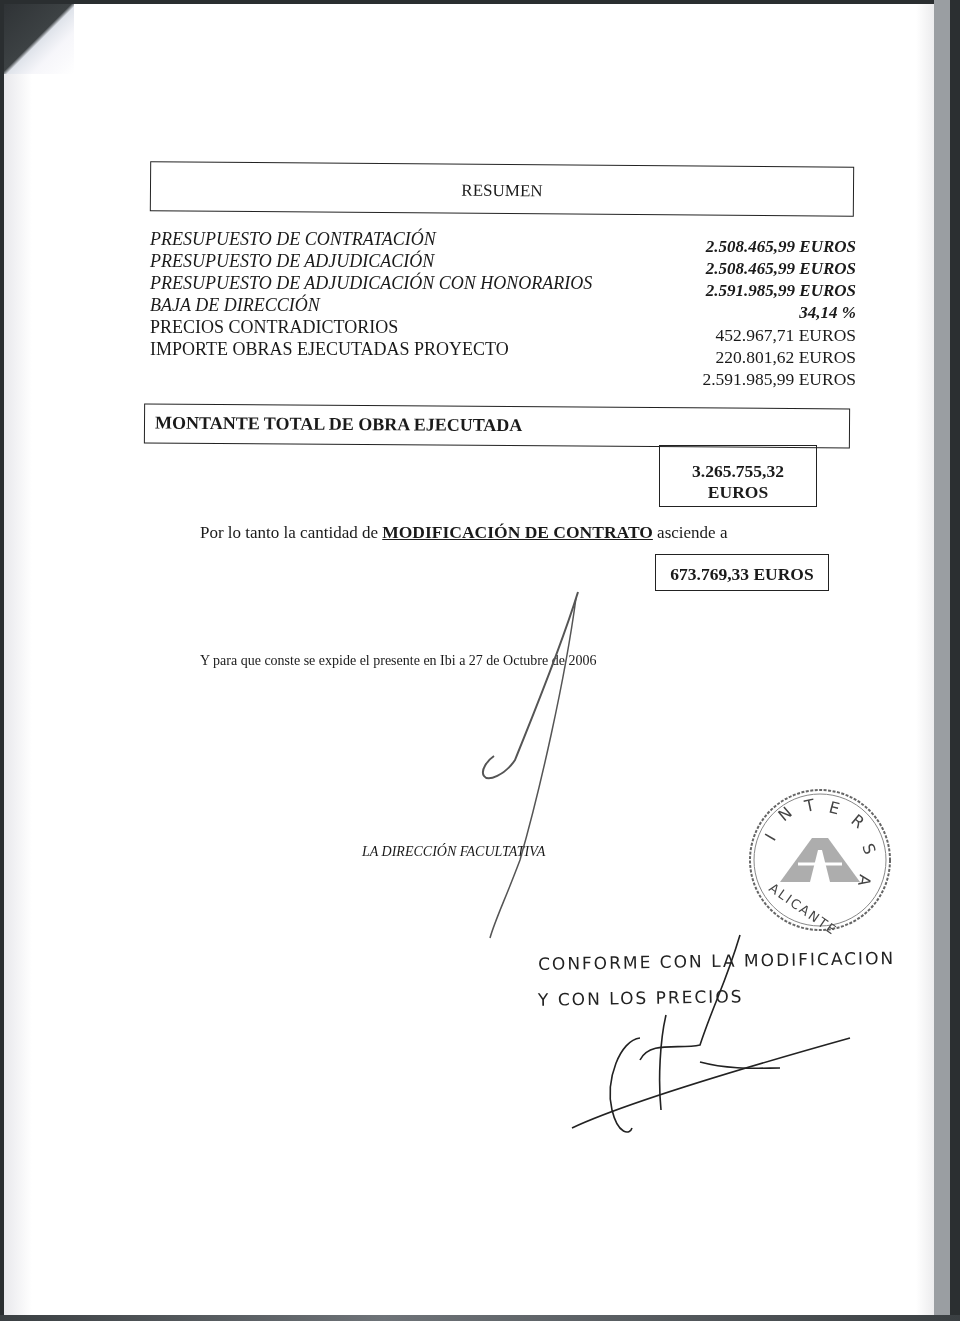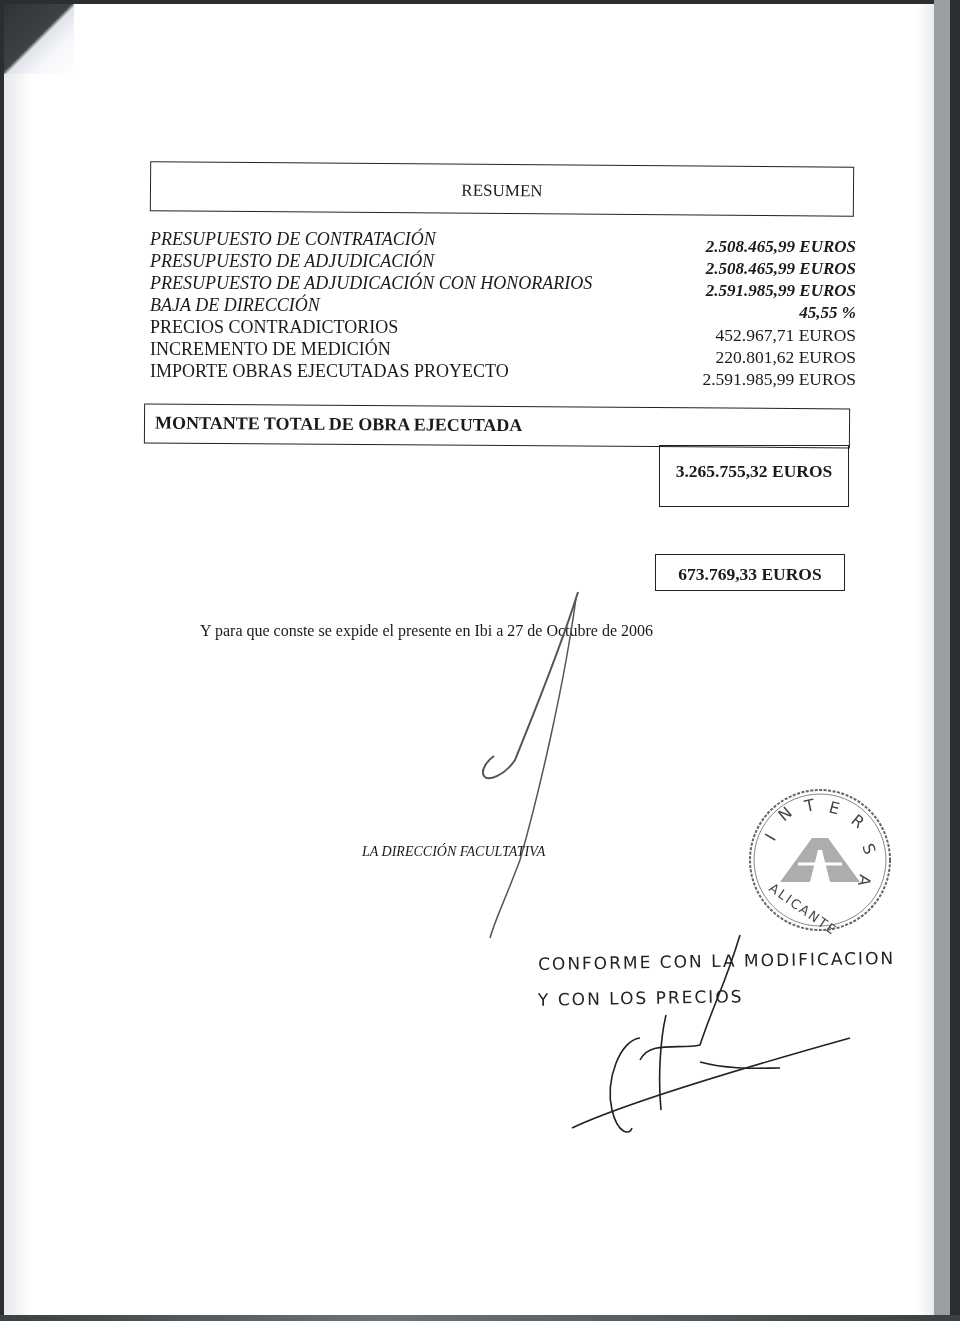--- a/index.html
+++ b/index.html
@@ -41,29 +41,29 @@
 
   .labels { position: absolute; left: 146px; top: 224px; font-size: 18px; line-height: 22px; }
   .labels div { white-space: nowrap; }
   .labels .it { font-style: italic; }
   .values { position: absolute; left: 640px; top: 232px; width: 212px; font-size: 17px; line-height: 22px; text-align: right; }
   .values .it { font-style: italic; font-weight: bold; }
   .values .b { font-weight: normal; font-size: 17.5px; }
 
   .montante-box { left: 140px; top: 402px; width: 706px; height: 40px; transform: rotate(0.4deg); }
   .montante-box span { position: absolute; left: 10px; top: 8px; font-weight: bold; font-size: 18px; }
-  .total-box { left: 655px; top: 441px; width: 190px; height: 62px; }
+  .total-box { left: 655px; top: 441px; width: 158px; height: 62px; }
   .total-box span { position: absolute; left: 0; right: 0; top: 15px; text-align: center; font-weight: bold; font-size: 17.5px; }
 
   .sentence { position: absolute; left: 196px; top: 518px; font-size: 17px; white-space: nowrap; }
   .sentence .u { font-weight: bold; text-decoration: underline; font-size: 17.5px; }
-  .mod-box { left: 651px; top: 550px; width: 190px; height: 37px; }
+  .mod-box { left: 651px; top: 550px; width: 174px; height: 37px; }
   .mod-box span { position: absolute; left: 0; right: 0; top: 9px; text-align: center; font-weight: bold; font-size: 17.5px; }
 
-  .expide { position: absolute; left: 196px; top: 618px; font-size: 16px; white-space: nowrap; }
+  .expide { position: absolute; left: 196px; top: 649px; font-size: 14px; white-space: nowrap; }
   .direccion { position: absolute; left: 358px; top: 840px; font-size: 14px; font-style: italic; white-space: nowrap; }
 
   .handwritten {
     position: absolute; font-family: "DejaVu Sans", sans-serif; font-size: 17px;
     color: #222; letter-spacing: 2px; white-space: nowrap; transform: rotate(-1deg);
   }
   .hw1 { left: 534px; top: 947px; }
   .hw2 { left: 534px; top: 984px; }
   svg.overlay { position: absolute; left: 0; top: 0; }
 </style>
@@ -79,41 +79,43 @@
   <div class="box resumen-box">
     <span>RESUMEN</span>
   </div>
 
   <div class="labels">
     <div class="it">PRESUPUESTO DE CONTRATACIÓN</div>
     <div class="it">PRESUPUESTO DE ADJUDICACIÓN</div>
     <div class="it">PRESUPUESTO DE ADJUDICACIÓN CON HONORARIOS</div>
     <div class="it">BAJA DE DIRECCIÓN</div>
     <div>PRECIOS CONTRADICTORIOS</div>
-    <div>INCREMENTO DE MEDICIÓN</div>
     <div>IMPORTE OBRAS EJECUTADAS PROYECTO</div>
   </div>
 
   <div class="values">
     <div class="it">2.508.465,99 EUROS</div>
     <div class="it">2.508.465,99 EUROS</div>
     <div class="it">2.591.985,99 EUROS</div>
-    <div class="it">45,55 %</div>
+    <div class="it">34,14 %</div>
     <div class="b">452.967,71 EUROS</div>
     <div class="b">220.801,62 EUROS</div>
     <div class="b">2.591.985,99 EUROS</div>
   </div>
 
   <div class="box montante-box">
     <span>MONTANTE TOTAL DE OBRA EJECUTADA</span>
   </div>
   <div class="box total-box">
     <span>3.265.755,32 EUROS</span>
   </div>
 
+  <div class="sentence">
+    <span>Por lo tanto la cantidad de </span><span class="u">MODIFICACIÓN DE CONTRATO</span><span> asciende a</span>
+  </div>
   <div class="box mod-box">
     <span>673.769,33 EUROS</span>
   </div>
 
   <div class="expide">Y para que conste se expide el presente en Ibi a 27 de Octubre de 2006</div>
   <div class="direccion">LA DIRECCIÓN FACULTATIVA</div>
 
   <div class="handwritten hw1">CONFORME CON LA MODIFICACION</div>
   <div class="handwritten hw2">Y CON LOS PRECIOS</div>
 </div>

